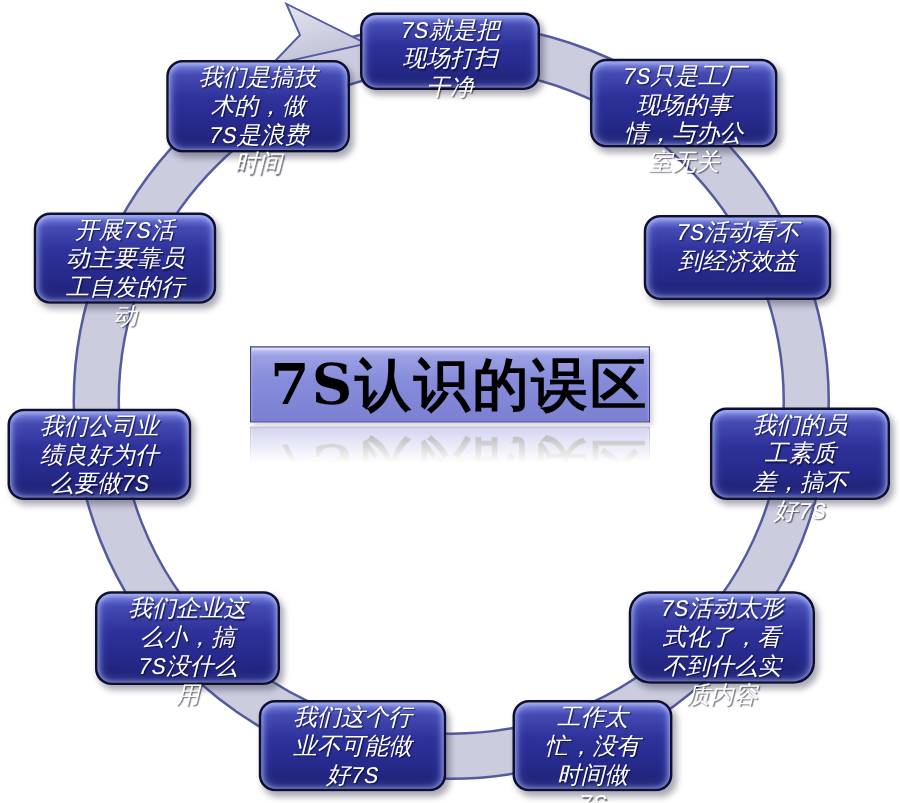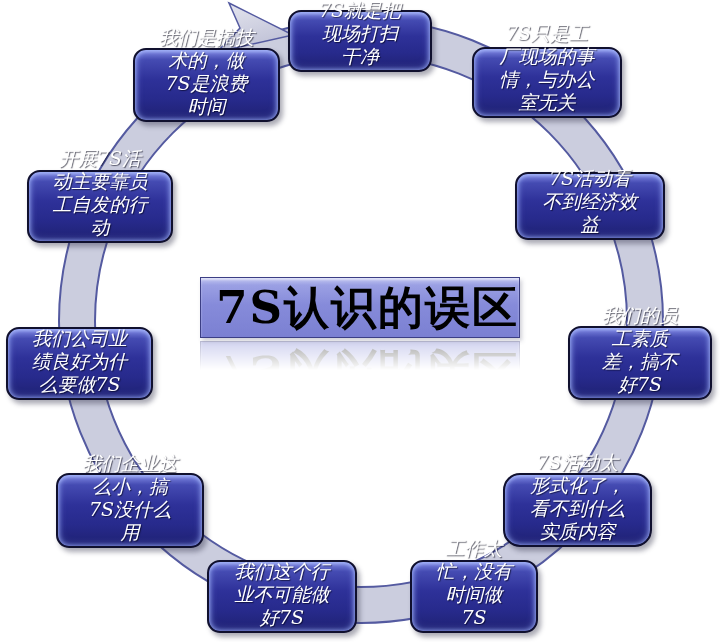--- a/index.html
+++ b/index.html
@@ -17,51 +17,52 @@
   }
   .band-svg {
     position: absolute;
     left: 0;
     top: 0;
   }
   
   .node {
     position: absolute;
     display: flex;
-    align-items: flex-end;
+    align-items: flex-start;
     justify-content: center;
     box-sizing: border-box;
     padding: 2px 23px;
     border: 2px solid #10102e;
     border-radius: 13px;
     background: linear-gradient(180deg,
       #7d85e0 0%, #454bb2 14%, #2e3199 42%, #272a8c 70%, #1f2172 100%);
     box-shadow:
       inset 0 0 9px rgba(150,170,255,0.55),
       inset 2px 0 4px rgba(170,190,255,0.45),
       inset -2px 0 4px rgba(170,190,255,0.45),
       inset 0 2px 3px rgba(220,230,255,0.35),
       3px 4px 5px rgba(45,45,70,0.40);
     text-align: center;
+    font-family: Liberation Mono, monospace;
   }
   .node-text {
     color: #ffffff;
     font-style: italic;
     font-size: 19px;
     line-height: 23px;
     text-shadow: 1px 1px 1px rgba(0,0,20,0.6);
   }
   .n0  { left: 288px; top: 10px;  width: 144px; height: 62px; }
   .n1  { left: 444px; top: 47px;  width: 150px; height: 71px; margin-left: 28px; }
   .n2  { left: 515px; top: 172px; width: 150px; height: 68px; }
   .n3  { left: 568px; top: 326px; width: 144px; height: 74px; }
   .n4  { left: 503px; top: 473px; width: 149px; height: 74px; border-radius: 17px; }
   .n5  { left: 362px; top: 560px; width: 128px; height: 73px; margin-left: 48px; }
   .n6  { left: 207px; top: 560px; width: 150px; height: 73px; }
-  .n7  { left: 56px;  top: 473px; width: 148px; height: 75px; }
+  .n7  { left: 76px;  top: 473px; width: 148px; height: 75px; }
   .n8  { left: 6px;   top: 327px; width: 147px; height: 73px; }
   .n9  { left: 27px;  top: 170px; width: 146px; height: 73px; }
   .n10 { left: 133px; top: 48px;  width: 147px; height: 74px; }
   
   .title-box {
     position: absolute;
     left: 200px;
     top: 277px;
     width: 320px;
     height: 61px;

